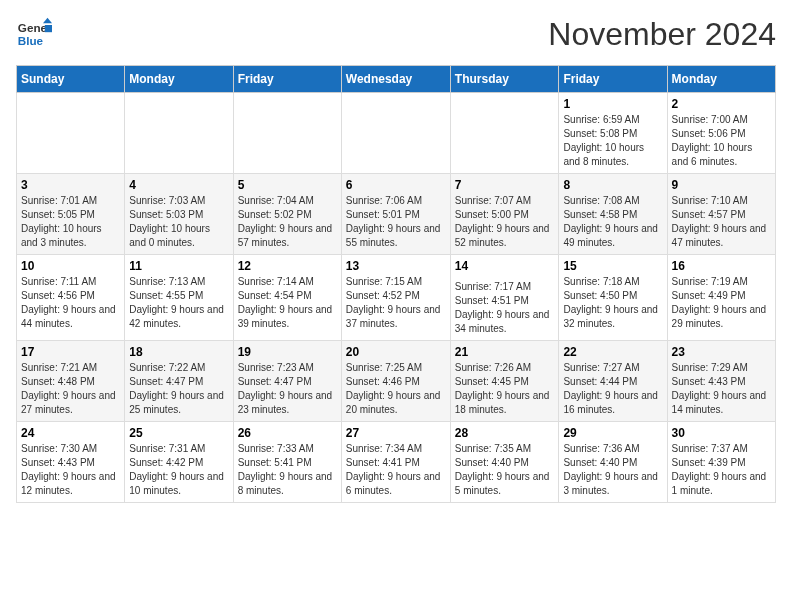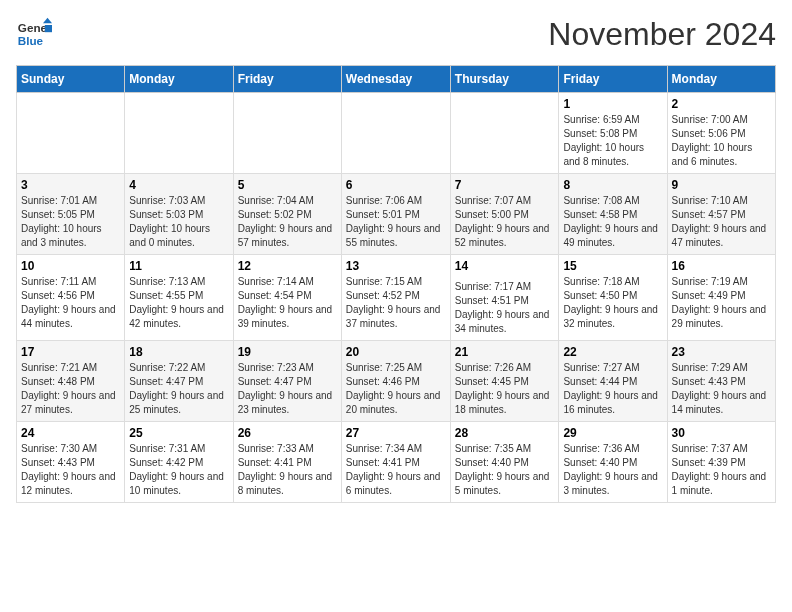--- a/index.html
+++ b/index.html
@@ -270,21 +270,21 @@
           </td>
           <td>
             <span class="day-number">25</span>
             <div class="day-info" style="white-space: pre-line;">Sunrise: 7:31 AM
 Sunset: 4:42 PM
 Daylight: 9 hours and 10 minutes.</div>
           </td>
           <td>
             <span class="day-number">26</span>
             <div class="day-info" style="white-space: pre-line;">Sunrise: 7:33 AM
-Sunset: 4:41 PM
+Sunset: 5:41 PM
 Daylight: 9 hours and 8 minutes.</div>
           </td>
           <td>
             <span class="day-number">27</span>
             <div class="day-info" style="white-space: pre-line;">Sunrise: 7:34 AM
 Sunset: 4:41 PM
 Daylight: 9 hours and 6 minutes.</div>
           </td>
           <td>
             <span class="day-number">28</span>

